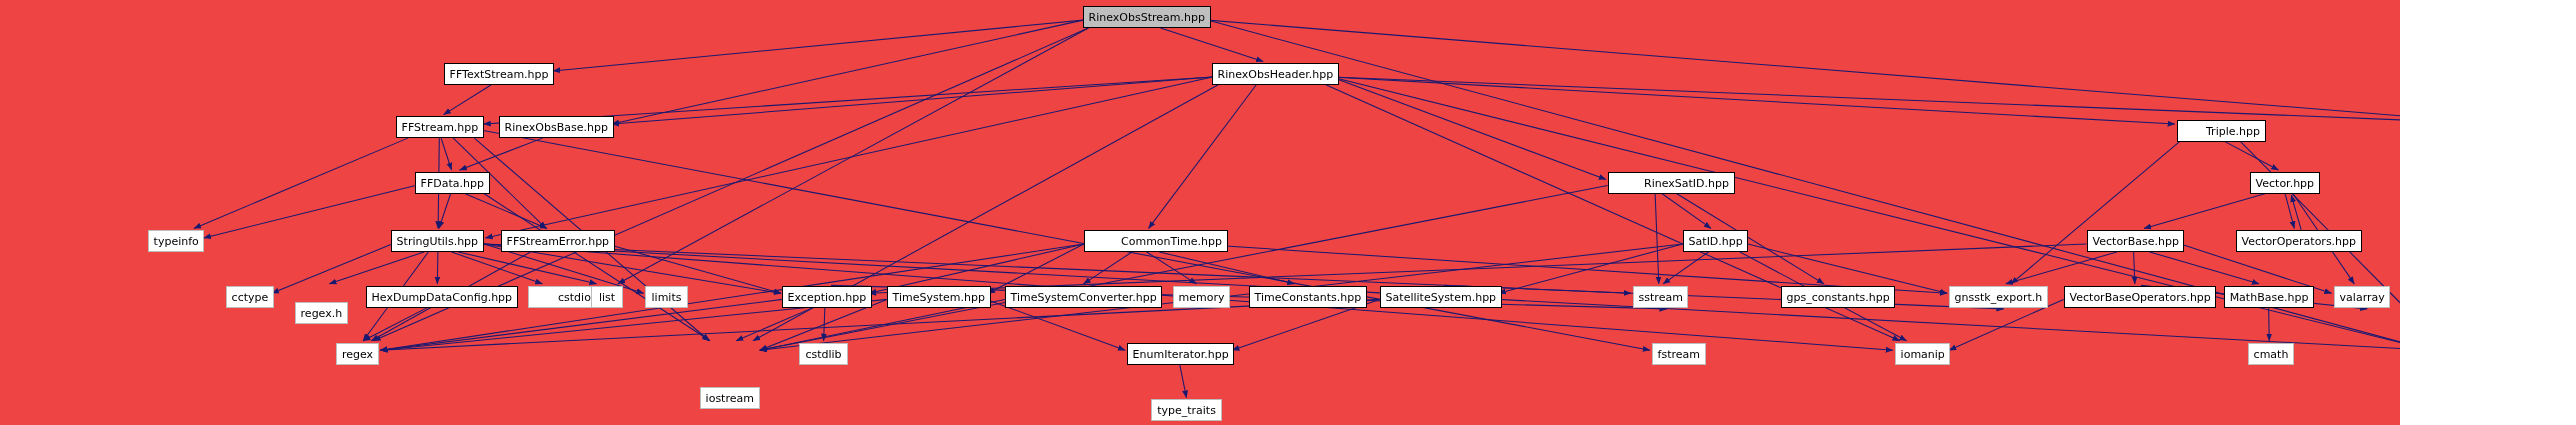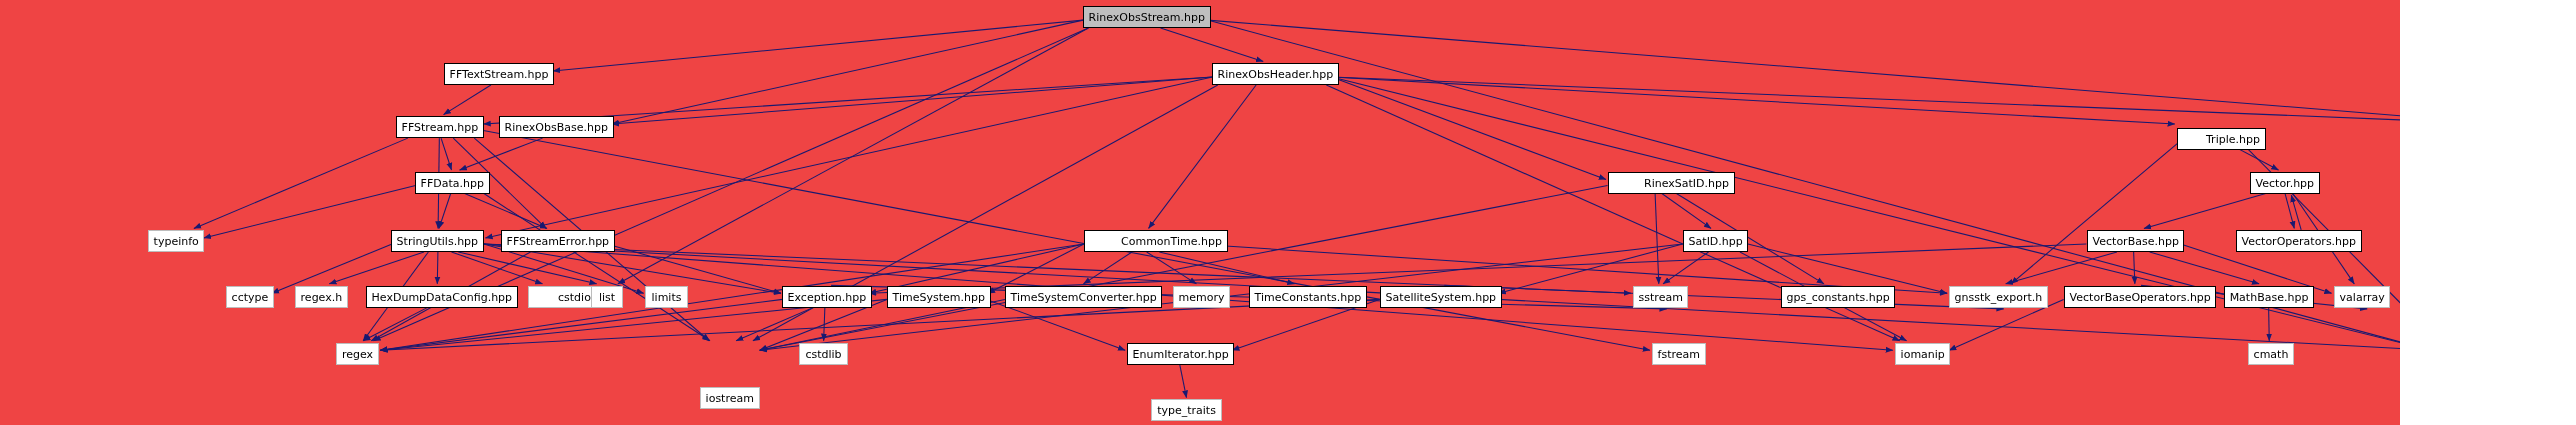--- a/index.html
+++ b/index.html
@@ -111,34 +111,34 @@
         <line x1="636.5" y1="321.5" x2="3202" y2="461.5" stroke="#191970" stroke-width="1.4" marker-end="url(#arrow)"></line>
         <line x1="562.4" y1="405" x2="477.35" y2="449" stroke="#191970" stroke-width="1.4" marker-end="url(#arrow)"></line>
       </g>
   </svg>
   <div id="nodes">
       <div class="node root" style="left: 1083px; top: 6px; min-width: 125px;">RinexObsStream.hpp</div>
       <div class="node linked" style="left: 444px; top: 63px; min-width: 107px;">FFTextStream.hpp</div>
       <div class="node linked" style="left: 1212px; top: 63px; min-width: 119px;">RinexObsHeader.hpp</div>
       <div class="node linked" style="left: 396px; top: 116px; min-width: 85px;">FFStream.hpp</div>
       <div class="node linked" style="left: 499px; top: 116px; min-width: 111px;">RinexObsBase.hpp</div>
-      <div class="node linked" style="left: 2177px; top: 128px; min-width: 66px; padding-left: 28px;">Triple.hpp</div>
+      <div class="node linked" style="left: 2177px; top: 120px; min-width: 66px; padding-left: 28px;">Triple.hpp</div>
       <div class="node system" style="left: 2507px; top: 116px; min-width: 37px; text-align: right;">map</div>
       <div class="node linked" style="left: 415px; top: 172px; min-width: 74px;">FFData.hpp</div>
       <div class="node linked" style="left: 1608px; top: 172px; min-width: 94px; padding-left: 35px;">RinexSatID.hpp</div>
       <div class="node linked" style="left: 2250px; top: 172px; min-width: 69px;">Vector.hpp</div>
       <div class="node system" style="left: 148px; top: 230px; min-width: 54px;">typeinfo</div>
       <div class="node linked" style="left: 391px; top: 230px; min-width: 92px;">StringUtils.hpp</div>
       <div class="node linked" style="left: 501px; top: 230px; min-width: 106px;">FFStreamError.hpp</div>
       <div class="node linked" style="left: 1084px; top: 230px; min-width: 111px; padding-left: 36px;">CommonTime.hpp</div>
       <div class="node linked" style="left: 1683px; top: 230px; min-width: 65px;">SatID.hpp</div>
       <div class="node linked" style="left: 2087px; top: 230px; min-width: 94px;">VectorBase.hpp</div>
       <div class="node linked" style="left: 2236px; top: 230px; min-width: 120px;">VectorOperators.hpp</div>
       <div class="node system" style="left: 226px; top: 286px; min-width: 44px;">cctype</div>
-      <div class="node system" style="left: 295px; top: 286px; min-width: 52px; text-align: right;">regex.h</div>
+      <div class="node system" style="left: 295px; top: 302px; min-width: 52px; text-align: right;">regex.h</div>
       <div class="node linked" style="left: 366px; top: 286px; min-width: 140px;">HexDumpDataConfig.hpp</div>
       <div class="node system" style="left: 528px; top: 286px; min-width: 44px; padding-left: 29px;">cstdio</div>
       <div class="node system" style="left: 591px; top: 286px; min-width: 32px;">list</div>
       <div class="node system" style="left: 645px; top: 286px; min-width: 43px;">limits</div>
       <div class="node linked" style="left: 782px; top: 286px; min-width: 85px;">Exception.hpp</div>
       <div class="node linked" style="left: 887px; top: 286px; min-width: 99px;">TimeSystem.hpp</div>
       <div class="node linked" style="left: 1005px; top: 286px; min-width: 149px;">TimeSystemConverter.hpp</div>
       <div class="node system" style="left: 1173px; top: 286px; min-width: 55px;">memory</div>
       <div class="node linked" style="left: 1249px; top: 286px; min-width: 114px;">TimeConstants.hpp</div>
       <div class="node linked" style="left: 1380px; top: 286px; min-width: 118px;">SatelliteSystem.hpp</div>

